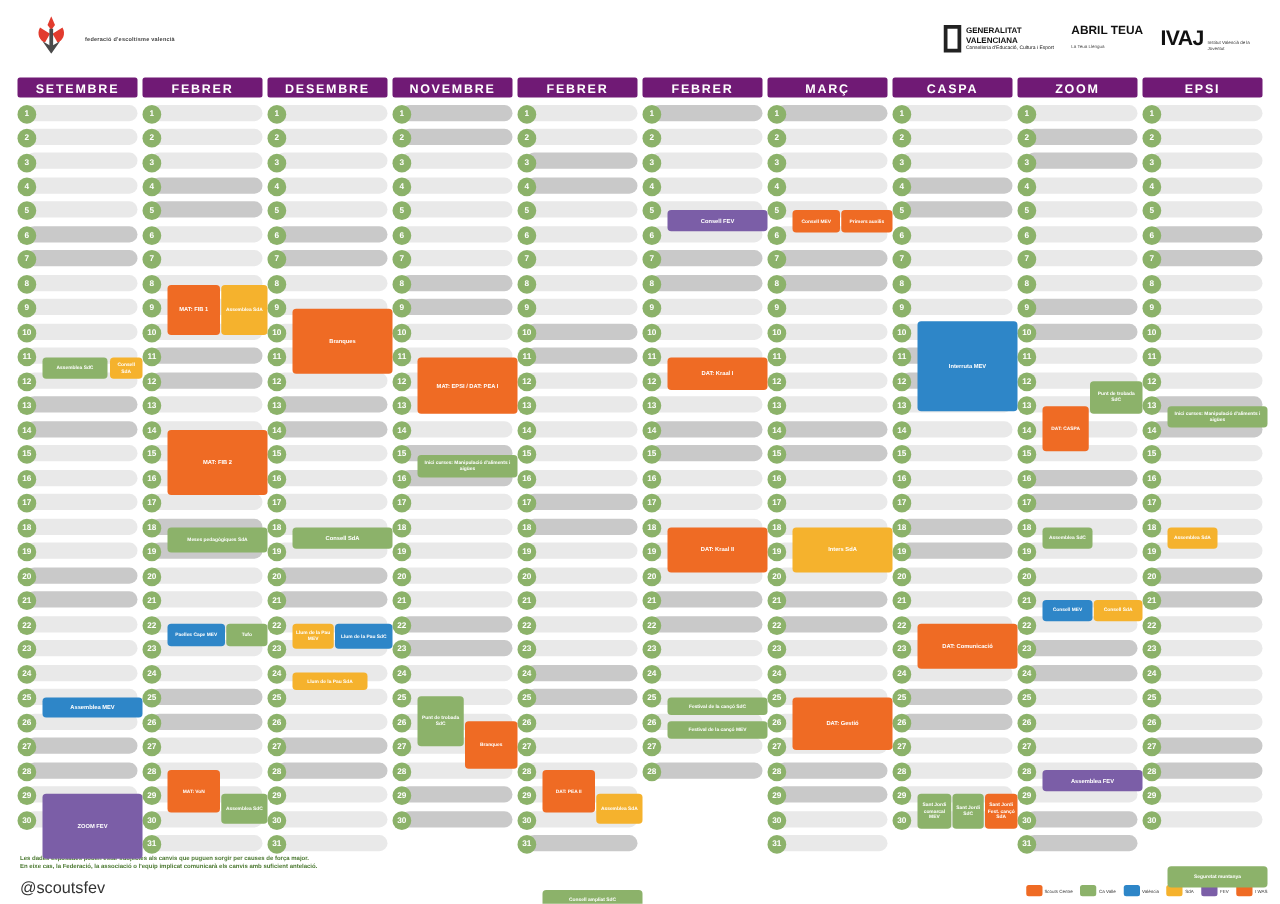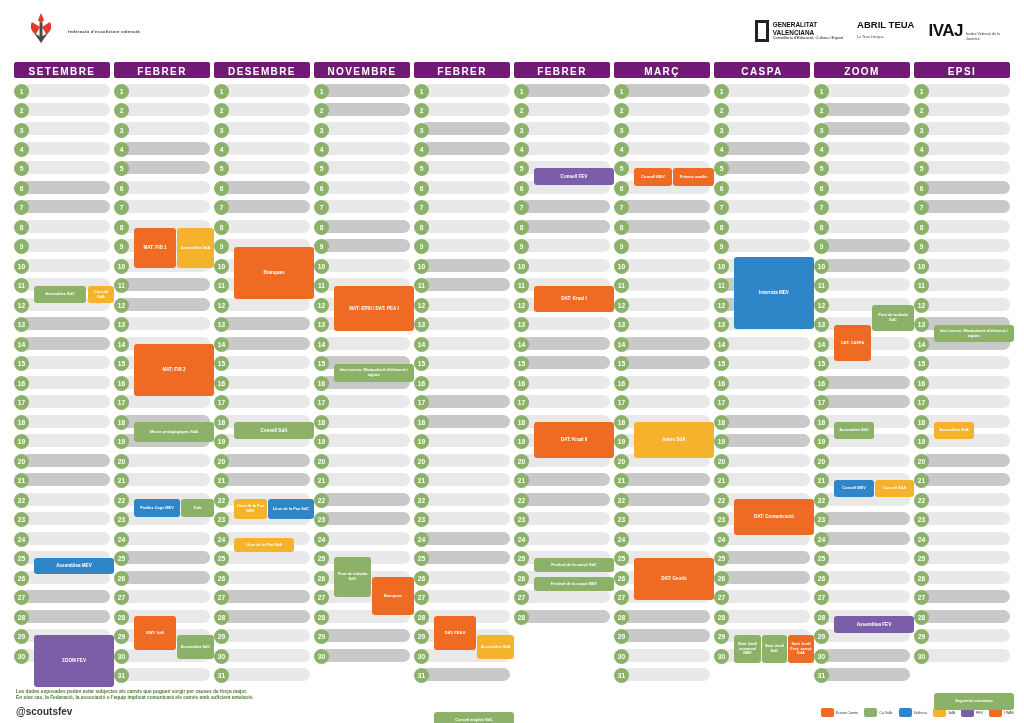--- a/index.html
+++ b/index.html
@@ -115,21 +115,21 @@
   .ev.small { font-size:4.6px; line-height:5.4px; }
   .ev.tiny { font-size:3.9px; line-height:4.6px; }
 
   
   .footer {
     position:absolute;
     left:16px; bottom:6px; right:10px;
     display:flex; align-items:flex-end; justify-content:space-between;
   }
   .foot-left { font-size:4.8px; line-height:6.6px; color:#4d7a33; font-weight:bold; max-width:330px;}
-  .foot-handle { font-size:10px; color:#333; font-weight:bold; margin-top:4px;}
+  .foot-handle { font-size:13px; color:#333; font-weight:normal; margin-top:4px;}
   .foot-logos { display:flex; gap:6px; align-items:center;}
   .flogo { display:flex; align-items:center; gap:2px; font-size:3.6px; color:#333;}
   .fchip { width:13px; height:9px; border-radius:2px; display:block;}
 </style>
 </head>
 <body>
 
 <div class="header">
   <div class="brand-block">
     <div class="logo-fev">

